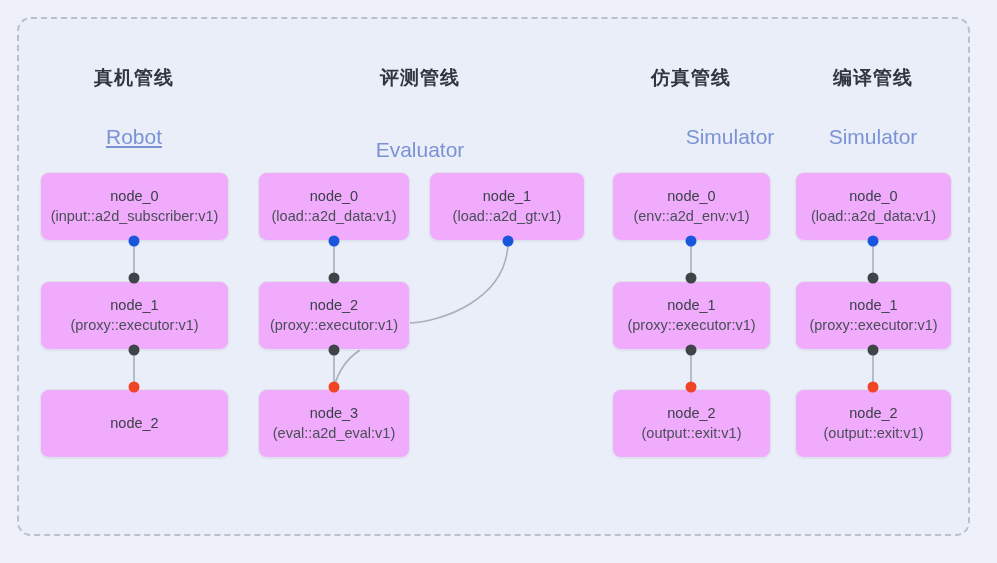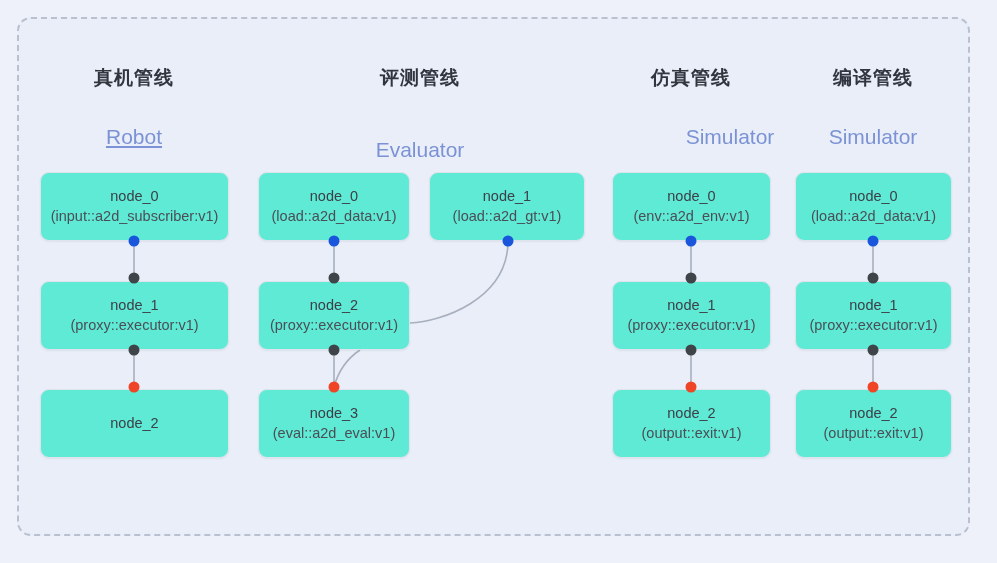--- a/index.html
+++ b/index.html
@@ -51,21 +51,21 @@
     position: absolute;
     font-size: 21px;
     color: #7b93d4;
     text-align: center;
     white-space: nowrap;
     transform: translateX(-50%);
   }
   .node {
     position: absolute;
     box-sizing: border-box;
-    background: #5eead4;
+    background: #f0abfc;
     border: 1px solid #dfe3ec;
     border-radius: 9px;
     box-shadow: 0 1px 2px rgba(60,70,95,0.07);
     display: flex;
     flex-direction: column;
     align-items: center;
     justify-content: center;
     gap: 3px;
   }
   .node .nname {

